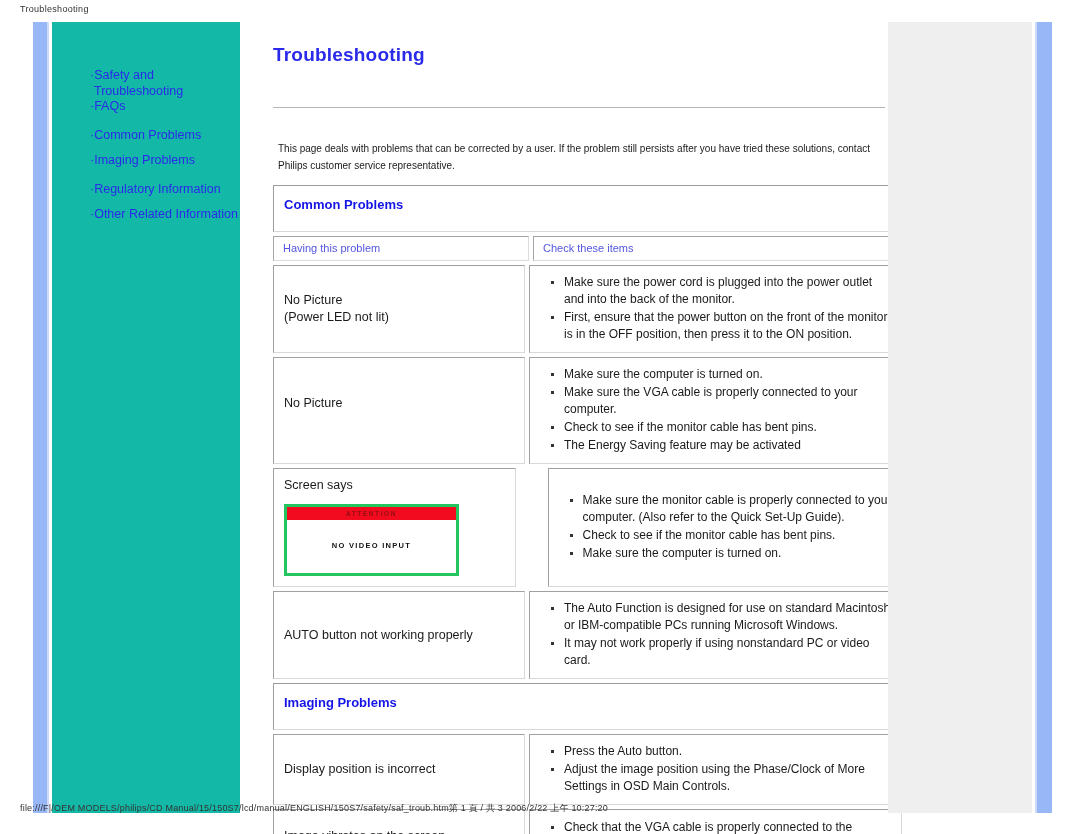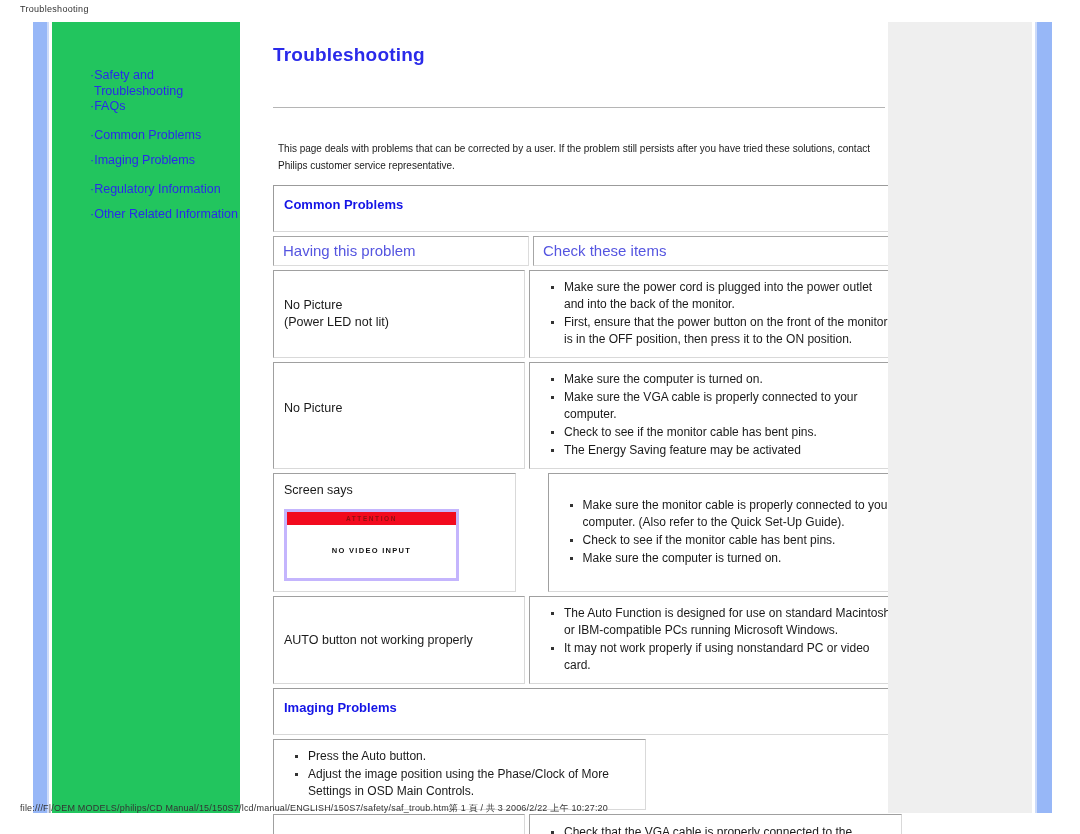--- a/index.html
+++ b/index.html
@@ -71,21 +71,21 @@
     background: #ffffff;
   }
 
   
   .nav-panel {
     position: absolute;
     left: 19px;
     top: 0px;
     width: 188px;
     height: 791px;
-    background: #22c55e;
+    background: #14b8a6;
   }
   .nav-list {
     position: absolute;
     left: 38px;
     top: 46px;
     width: 160px;
   }
   .nav-item {
     color: #2a2aea;
     font-size: 12.5px;
@@ -193,21 +193,21 @@
     font-size: 13px;
   }
   .subhead-row { display: flex; margin-bottom: 4px; }
   .subhead-l, .subhead-r {
     border: 1px solid #a6a6a6;
     border-right-color: #dcdcdc;
     border-bottom-color: #dcdcdc;
     box-sizing: border-box;
     padding: 5px 9px 6px 9px;
     color: #5555e0;
-    font-size: 15px;
+    font-size: 11px;
   }
   .subhead-l { width: 256px; margin-right: 4px; }
   .subhead-r { width: 373px; }
 
   .prow { display: flex; margin-bottom: 4px; }
   .pcell-l, .pcell-r {
     border: 1px solid #a0a0a0;
     border-right-color: #d9d9d9;
     border-bottom-color: #d9d9d9;
     box-sizing: border-box;
@@ -251,21 +251,21 @@
     top: 7px;
     width: 3px;
     height: 3px;
     background: #333333;
   }
 
   
   .monitor {
     width: 175px;
     height: 72px;
-    border: 3px solid #c4b5fd;
+    border: 3px solid #22c55e;
     background: #ffffff;
     box-sizing: border-box;
     margin-top: 10px;
     position: relative;
   }
   .monitor .bar {
     background: #f20a1e;
     height: 13px;
     display: flex;
     align-items: center;
@@ -413,20 +413,23 @@
             <li>It may not work properly if using nonstandard PC or video card.</li>
           </ul>
         </div>
       </div>
 
       <div class="section-head" style="margin-top:4px;">
         <span>Imaging Problems</span>
       </div>
 
       <div class="prow" style="min-height:66px;">
+        <div class="pcell-l">
+          <div class="lbl-line">Display position is incorrect</div>
+        </div>
         <div class="pcell-r">
           <ul class="checks">
             <li>Press the Auto button.</li>
             <li>Adjust the image position using the Phase/Clock of More Settings in OSD Main Controls.</li>
           </ul>
         </div>
       </div>
 
       <div class="prow" style="min-height:55px;">
         <div class="pcell-l">

